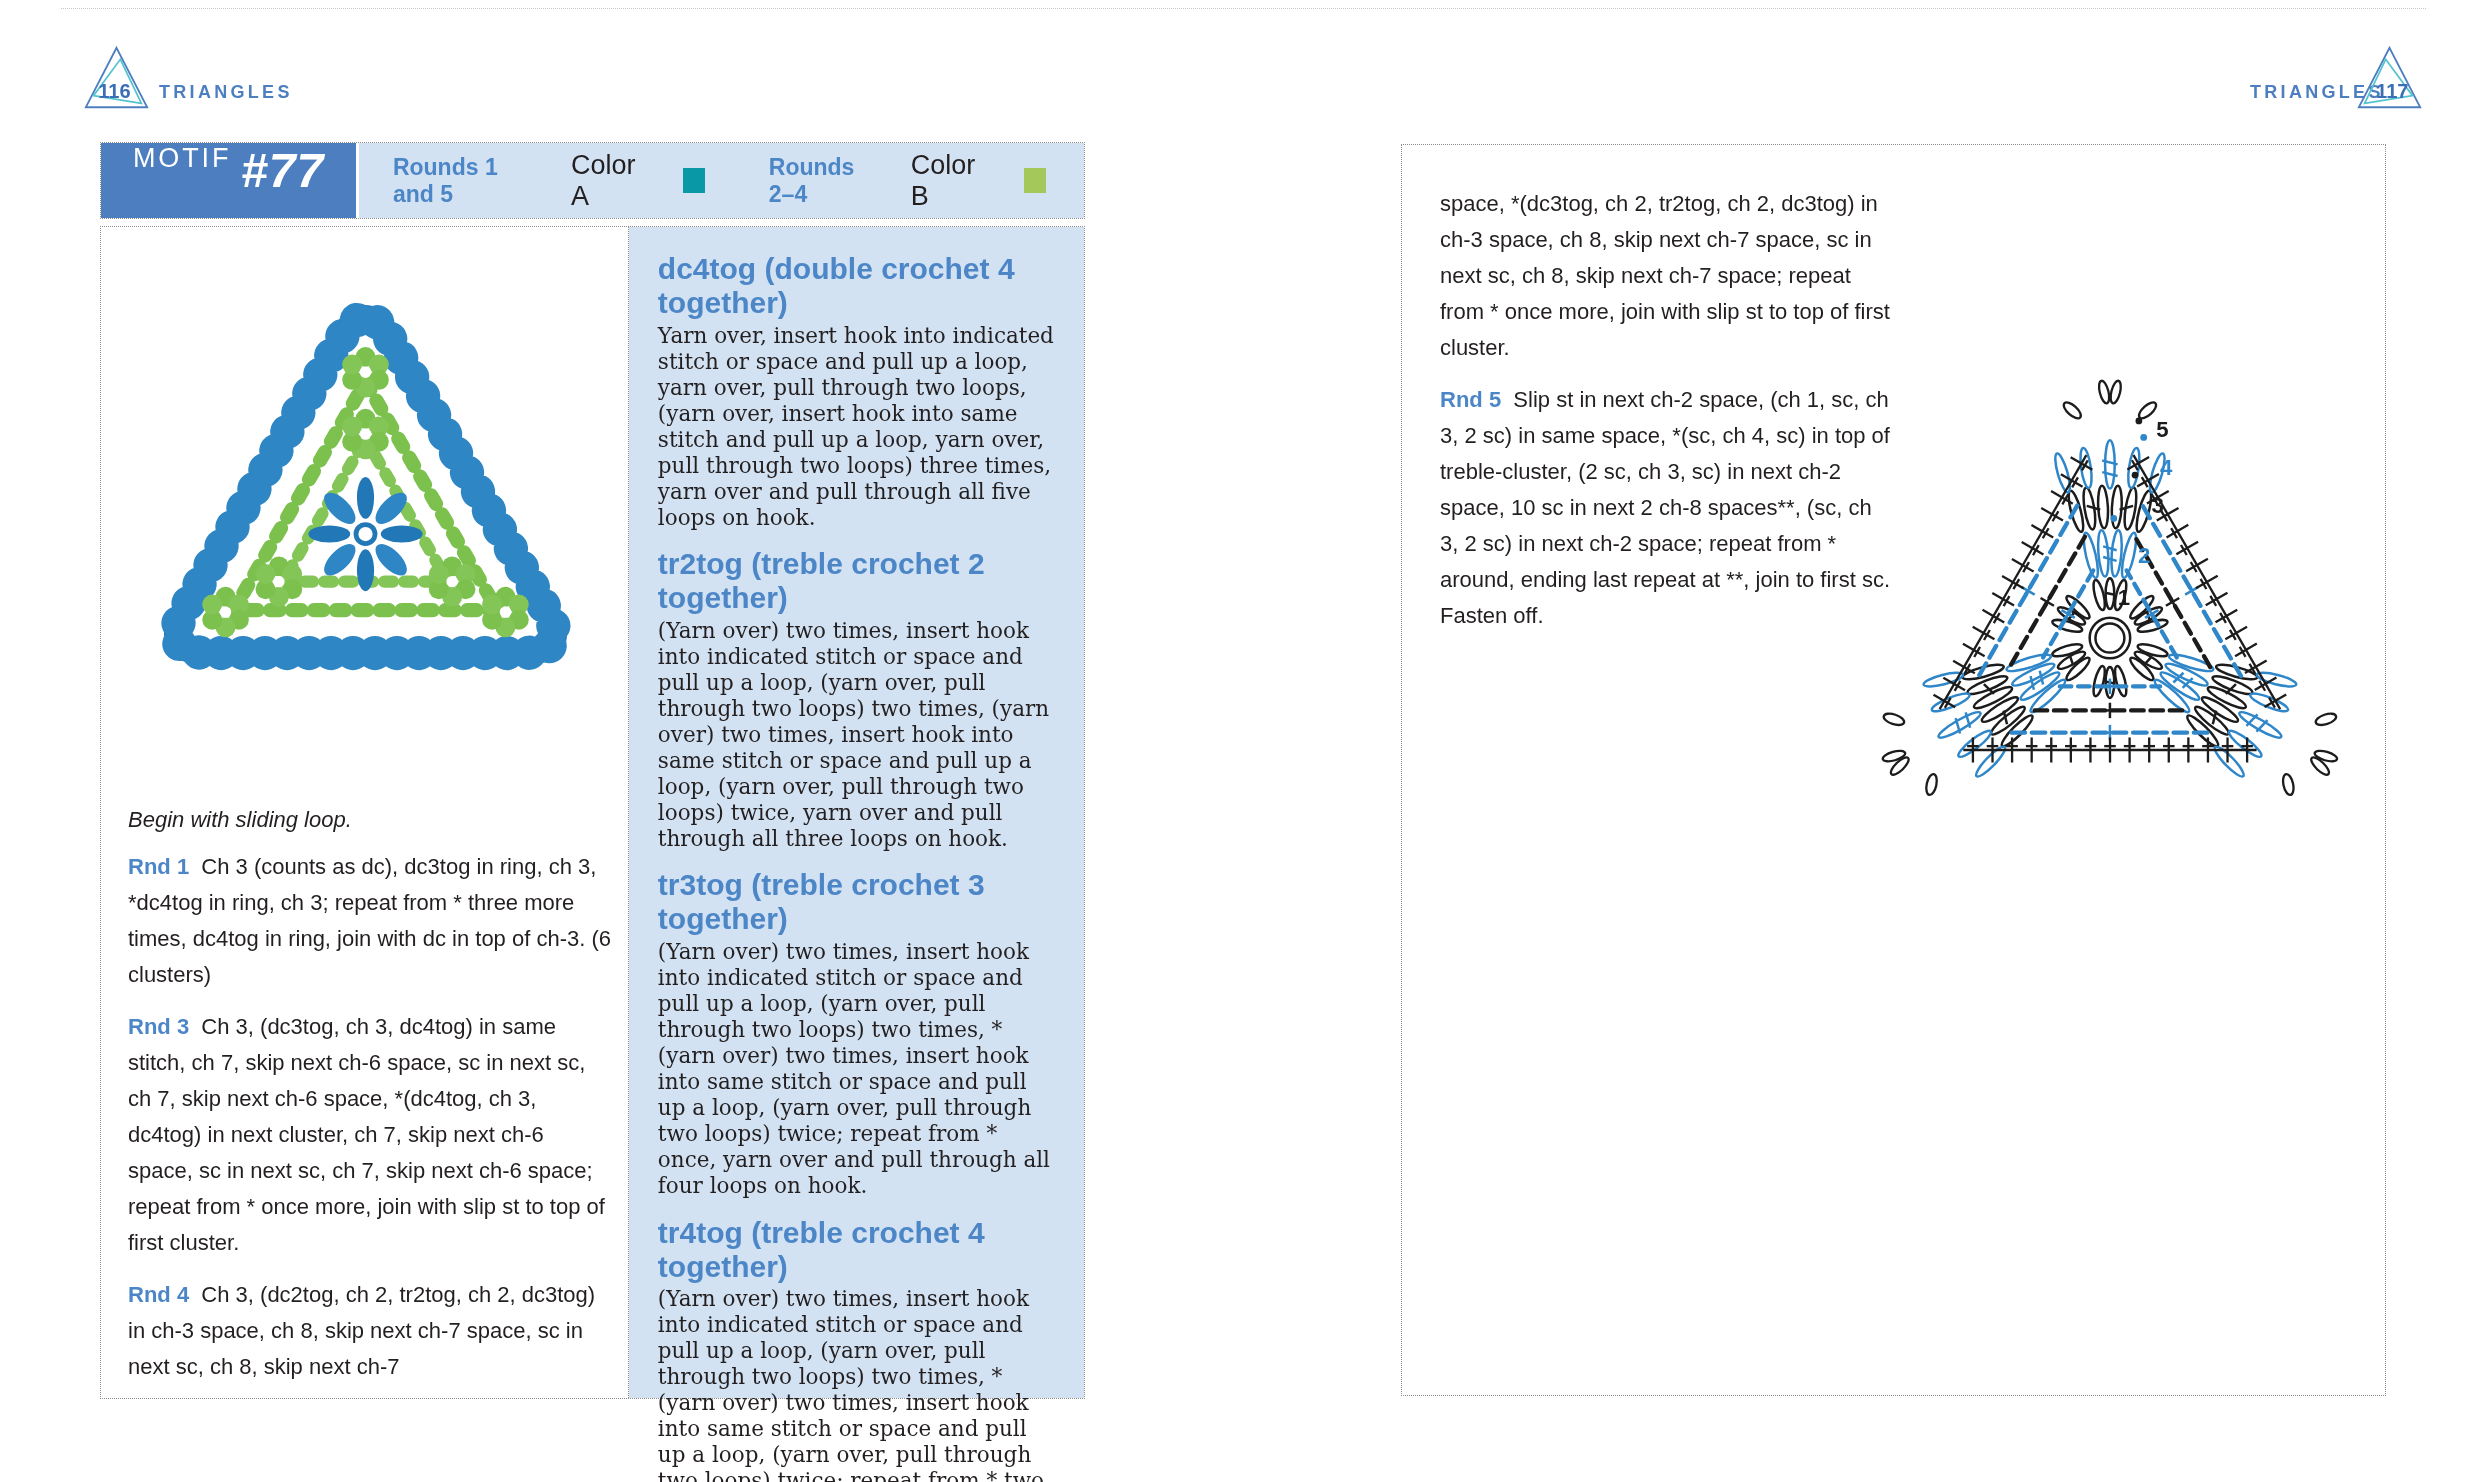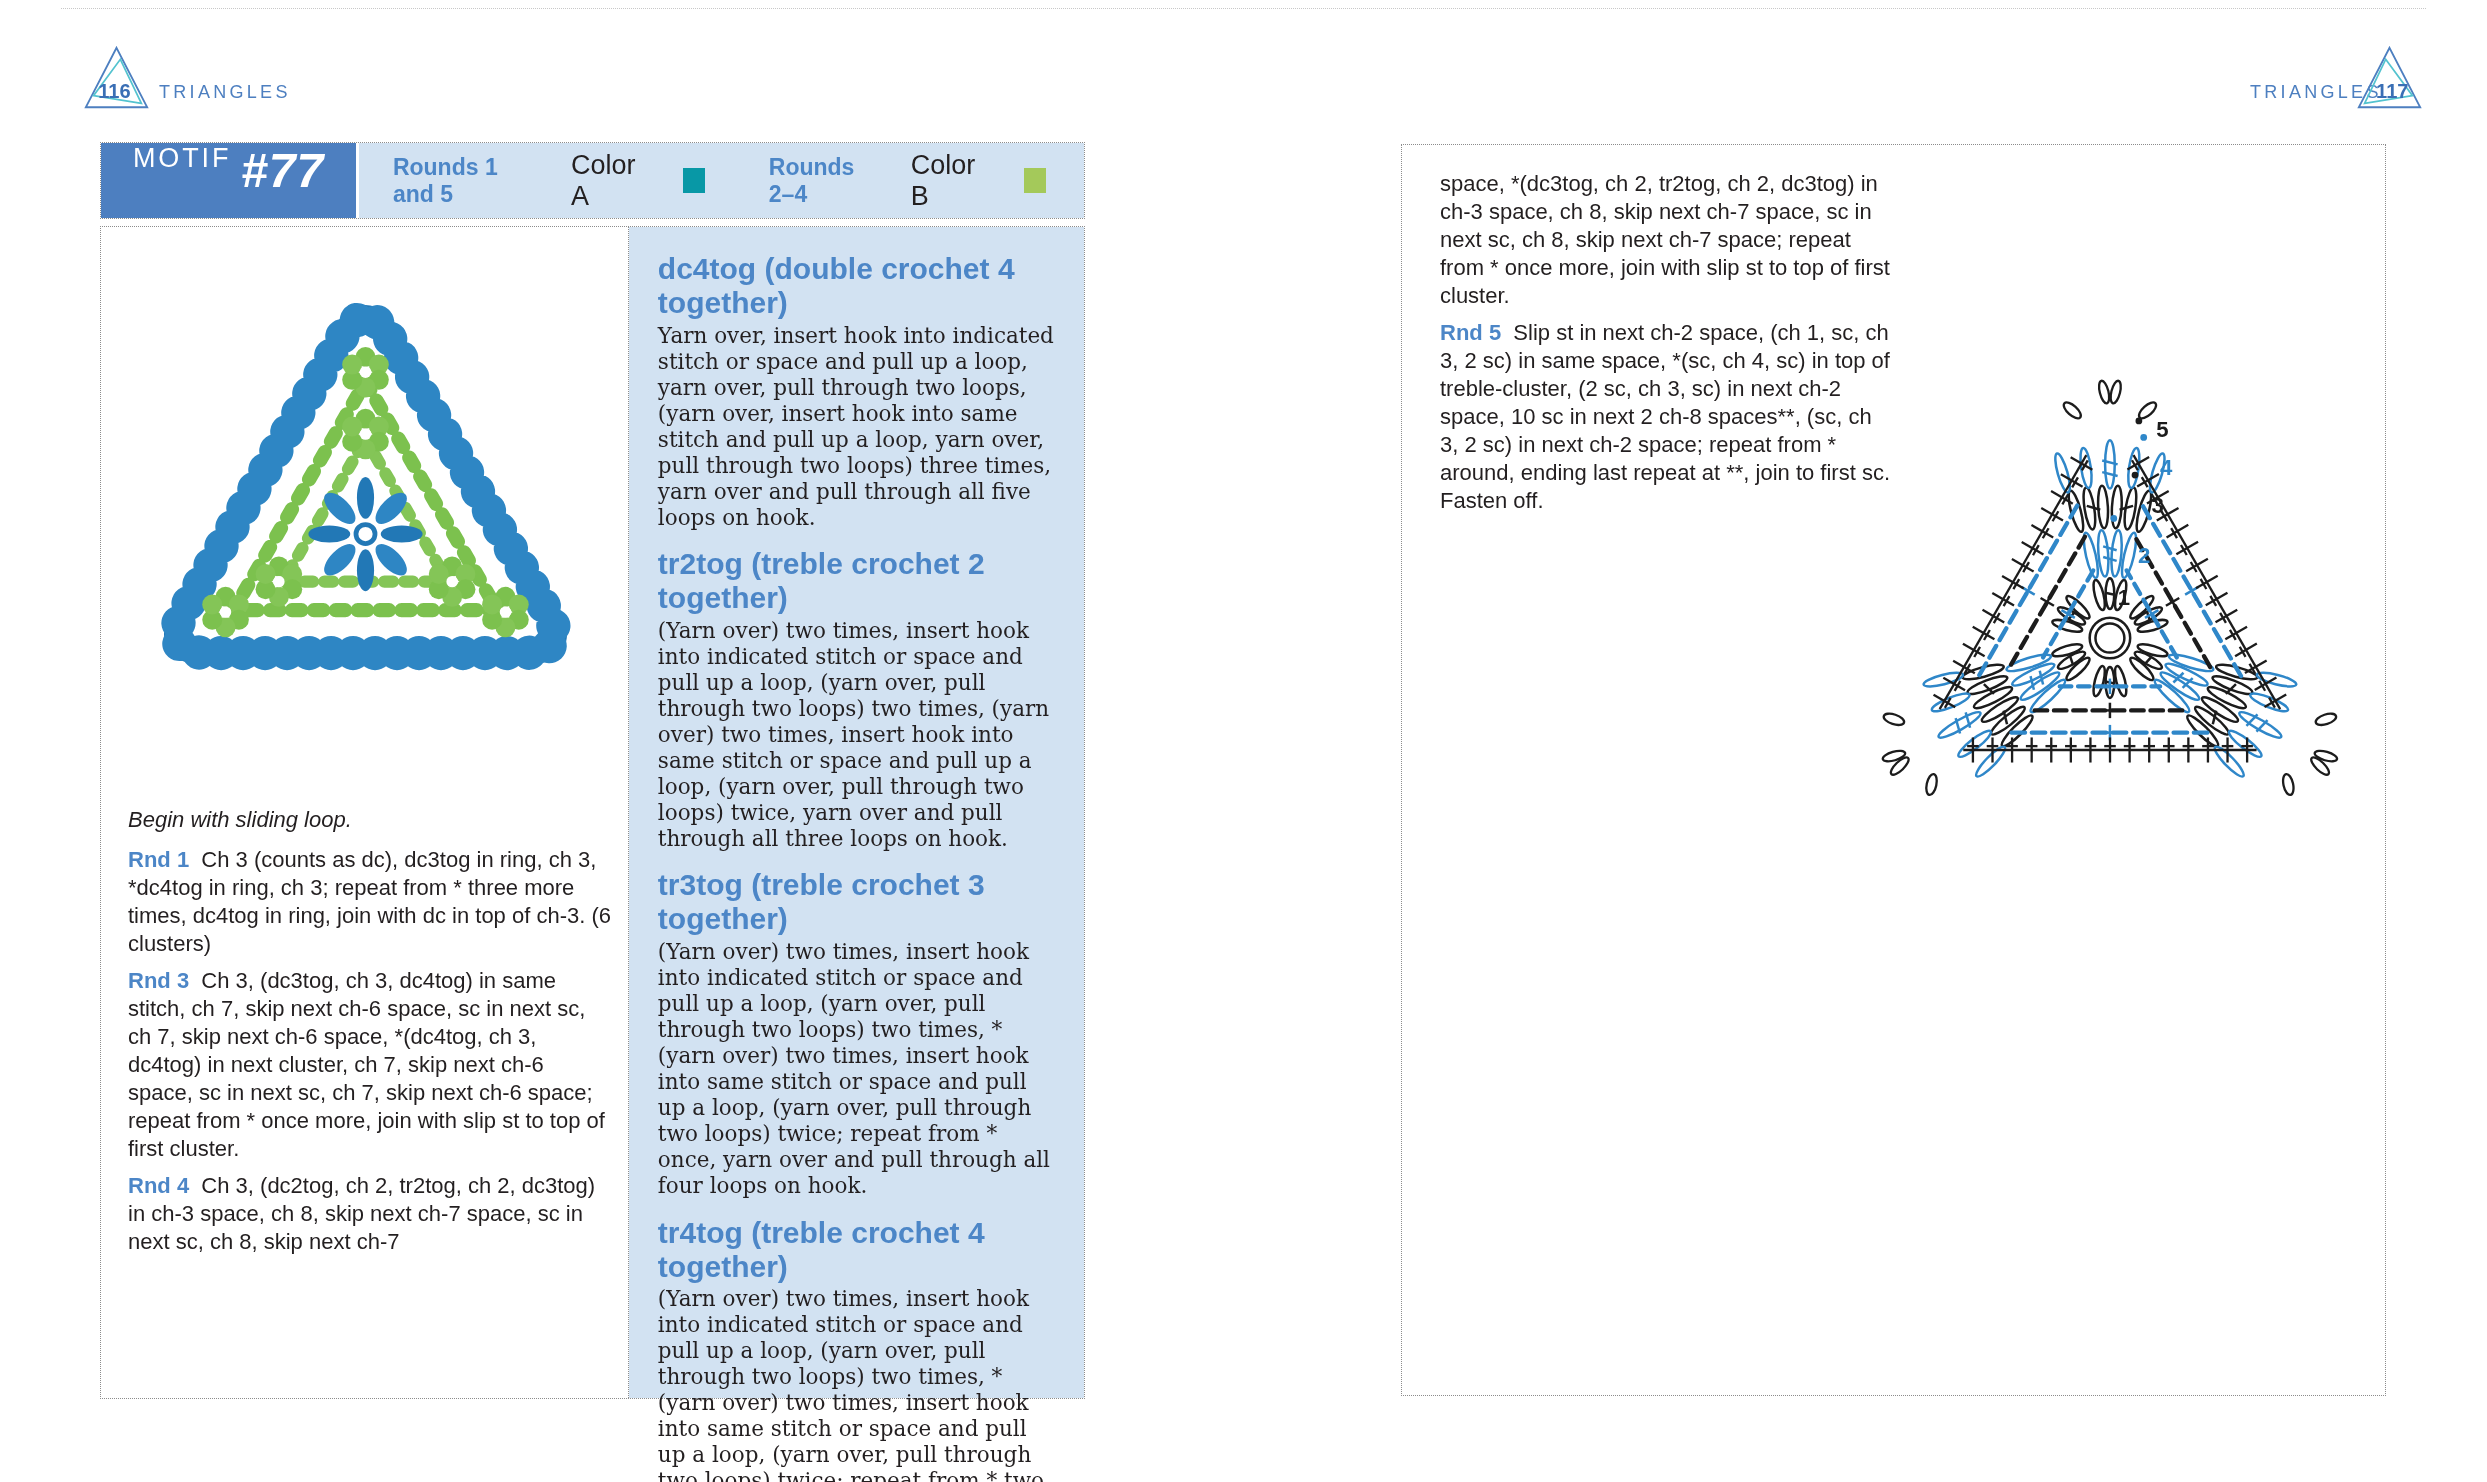--- a/index.html
+++ b/index.html
@@ -6,21 +6,21 @@
   html,body { background:#fff; }
   #page {
     position:relative; width:2487px; height:1483px; background:#ffffff;
     font-family:"Liberation Sans", sans-serif; color:var(--text);
     overflow:hidden;
   }
   .abs { position:absolute; }
   .dotted { border:1px dotted var(--dot); }
 
   
-  .runhead { font-size:18px; letter-spacing:3.3px; color:var(--header-blue); font-weight:400; }
+  .runhead { font-size:18px; letter-spacing:3.3px; color:var(--header-blue); font-weight:700; }
   .tri-logo { width:69px; height:67px; }
   .tri-logo text { font-size:21px; font-weight:bold; fill:#3a6fb5; font-family:"Liberation Sans",sans-serif; }
 
   
   #left-panel-header { left:100px; top:142px; width:985px; height:77px; display:flex; }
   #motif-block {
     width:255px; height:100%; background:var(--header-blue); color:#fff;
     display:flex; align-items:flex-start; justify-content:center; gap:9.6px;
   }
   #motif-block .motif-word { font-size:27px; letter-spacing:2.9px; font-weight:400; }
@@ -34,21 +34,21 @@
   .swatch { width:25px; height:25px; display:inline-block; margin:0 38px 0 7.7px; }
 
   #left-panel-body { left:100px; top:226px; width:985px; height:1173px; display:flex; }
   #instr-col { width:529px; height:100%; background:#fff; border-right:1px dotted var(--dot); position:relative; }
   #stitch-col { width:456px; height:100%; background:var(--panel-blue); padding:25px 29px 0 29px; }
 
   #photo { left:17px; top:7.7px; width:495px; height:560px; }
 
   #instructions { left:27px; top:580px; width:484px; }
   .begin-note { font-style:italic; font-size:22px; margin-bottom:13.4px; font-weight:500; }
-  .rnd-para { font-size:22px; line-height:28px; margin-bottom:8.6px; }
+  .rnd-para { font-size:22px; line-height:36px; margin-bottom:8.6px;margin-top:16px; }
   .rnd-label { color:var(--accent-blue); font-weight:bold; }
 
   .stitch-section { margin-bottom:16.3px; }
   .stitch-head { color:var(--accent-blue); font-weight:bold; font-size:30px; margin-bottom:2.9px; }
   .stitch-body { font-family:"DejaVu Serif","Liberation Serif",serif; font-size:21.5px; line-height:26px; }
 
   
   #right-panel { left:1401px; top:144px; width:985px; height:1252px; background:#fff; }
   #right-text { left:38px; top:25px; width:452px; position:absolute; }
   #diagram { left:459px; top:203px; width:521px; height:474px; position:absolute; }

